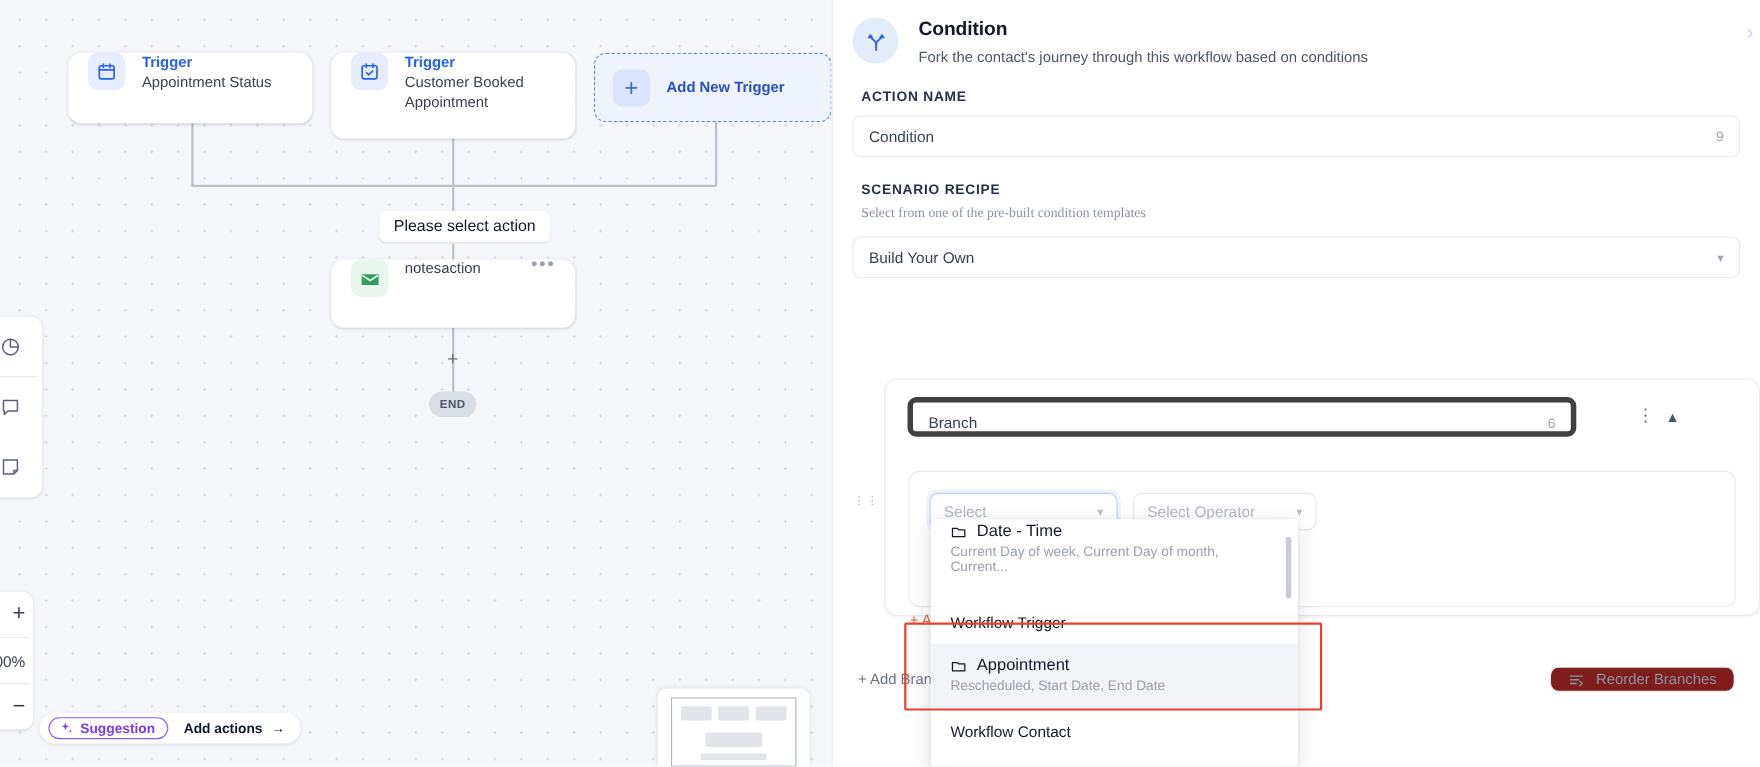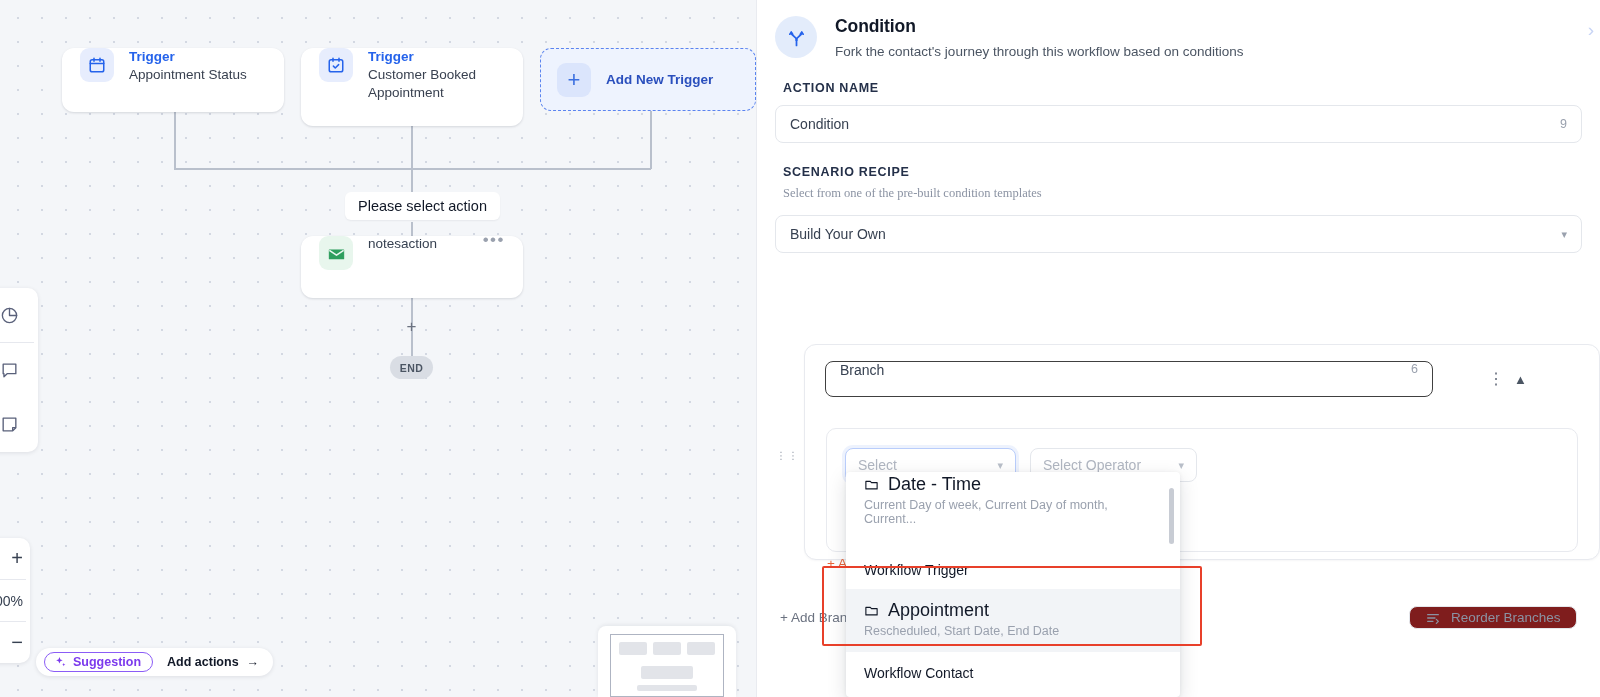--- a/index.html
+++ b/index.html
@@ -169,22 +169,22 @@
   .field .chev { margin-left:auto; color:#9aa1ae; font-size:11px; }
 
   
   #branchCard {
     position:absolute; left:804px; top:344px; width:796px; min-height:216px;
     border:1px solid #e8eaef; border-radius:12px; background:#fff;
     box-shadow: 0 1px 2px rgba(16,24,40,.04);
   }
   #branchTopRow { display:flex; align-items:center; padding: 16px 20px 0 20px; }
   #branchInput {
-    flex: 0 0 608px; height:36px; border:1px solid #404040; border-radius:8px;
-    display:flex; align-items:flex-start; padding: 0 14px; font-size:14px; color:#374151;
+    flex: 0 0 608px; height:36px; border:5px solid #404040; border-radius:8px;
+    display:flex; align-items:flex-end; padding: 0 14px; font-size:14px; color:#374151;
   }
   #branchInput .count { margin-left:auto; color:#9aa1ae; font-size:12.5px; }
   #branchTopRow .kebab { margin-left:55px; color:#6b7280; font-size:16px; line-height:4px; width:4px; text-align:center;}
   #branchTopRow .caret { margin-left:22px; color:#4b5563; font-size:13px; }
 
   #dragHandle {
     position:absolute; left:776px; top:452px;
     color:#9aa1ae; font-size:10px; letter-spacing:2px; line-height:7px;
   }
 
@@ -220,21 +220,21 @@
 
   
   #dropdown {
     position:absolute; left:846px; top:472px; width:334px; height:225px;
     background:#fff; border-radius:4px;
     box-shadow: 0 6px 20px rgba(16,24,40,.13), 0 1px 4px rgba(16,24,40,.08);
     overflow:hidden;
   }
   #dropdown .dd-item { padding: 7px 18px 10px 18px; }
   #dropdown .dd-item.hi { background:#f2f4f7; }
-  #dropdown .dd-main { display:flex; align-items:center; gap:9px; font-size:18px; color:#111827; }
+  #dropdown .dd-main { display:flex; align-items:flex-end; gap:9px; font-size:15px; color:#111827; }
   #dropdown .dd-sub { font-size:12.5px; color:#9aa1ae; margin-top:3px; margin-left:0; }
   #dropdown .dd-group { font-size:14px; color:#111827; padding: 11px 18px; }
   #ddScroll {
     position:absolute; right:6px; top:16px; width:5px; height:56px;
     background:#c8ccd4; border-radius:3px;
   }
 
   
   #annot {
     position:absolute; left:822px; top:566px; width:380px; height:80px;

